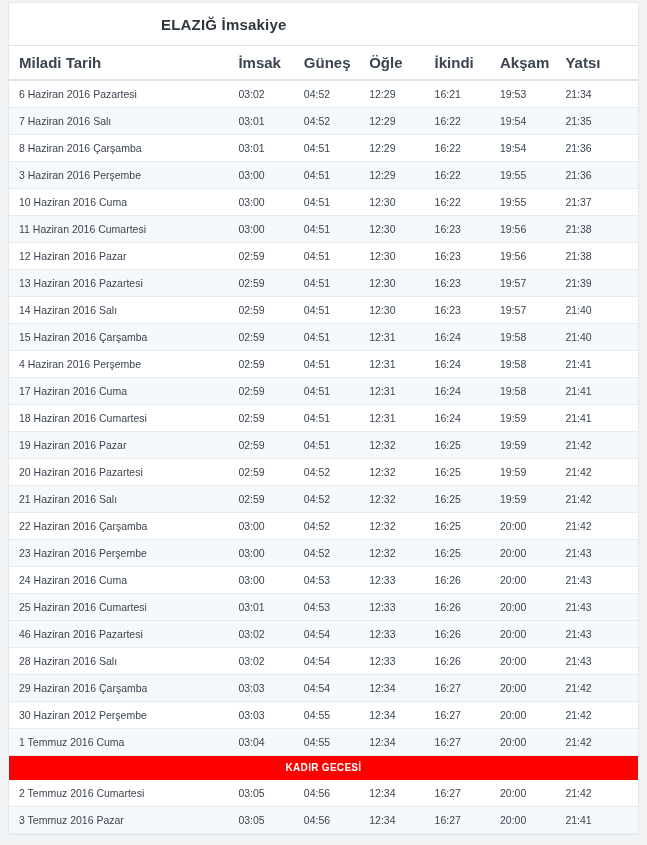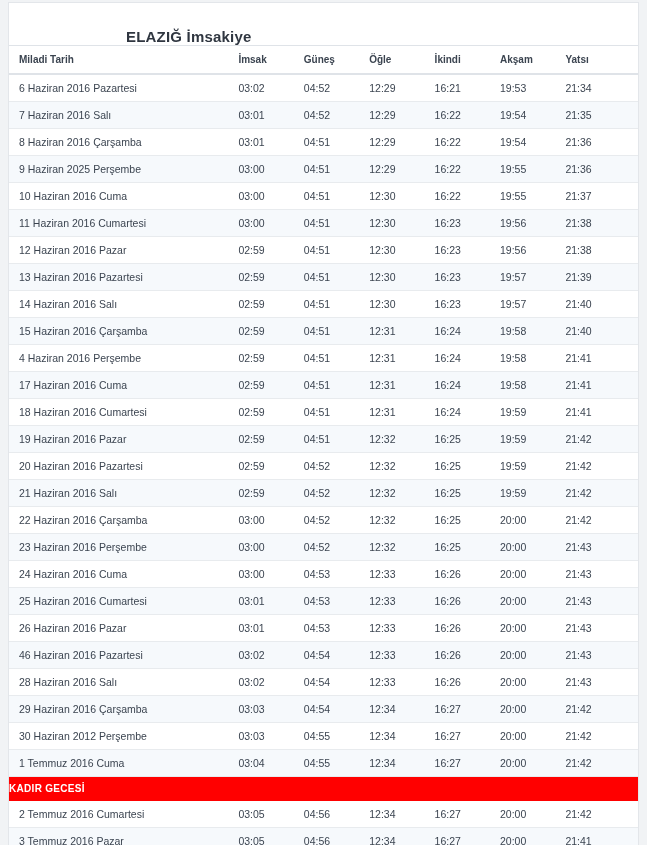--- a/index.html
+++ b/index.html
@@ -21,38 +21,39 @@
     left: 8px;
     top: 2px;
     width: 631px;
     background: #ffffff;
     border: 1px solid #e3e6ea;
     box-sizing: border-box;
   }
   .card-header {
     height: 42px;
     display: flex;
-    align-items: flex-end;
+    align-items: center;
     padding-left: 117px;
     box-sizing: border-box;
+    margin-left: 35px;
   }
   .card-title {
     font-size: 15px;
     font-weight: bold;
     color: #2f3640;
     letter-spacing: 0.2px;
   }
   table {
     border-collapse: collapse;
     width: 100%;
     table-layout: fixed;
   }
   thead th {
     text-align: left;
-    font-size: 10px;
+    font-size: 15px;
     font-weight: bold;
     color: #3b4450;
     padding: 8px 0 8px 10px;
     border-top: 1px solid #dfe3e8;
     border-bottom: 2px solid #dfe3e8;
     background: #ffffff;
     box-sizing: border-box;
     margin-left: 40px;
   }
   tbody td {
@@ -64,21 +65,21 @@
     white-space: nowrap;
     overflow: hidden;
   }
   tbody tr.odd td { background: #ffffff; }
   tbody tr.even td { background: #f6f9fc; }
   tr.special td {
     background: #ff0000 !important;
     color: #ffffff;
     font-weight: bold;
     font-size: 10px;
-    text-align: left;
+    text-align: center;
     padding: 6px 0;
     letter-spacing: 0.3px;
     border-bottom: 1px solid #ff0000;
   }
   col.c-date { width: 218px; }
   col.c-t { width: 65px; }
   col.c-last { width: 82px; }
 </style>
 </head>
 <body>
@@ -133,21 +134,21 @@
           <tr class="odd">
             <td>8 Haziran 2016 Çarşamba</td>
             <td>03:01</td>
             <td>04:51</td>
             <td>12:29</td>
             <td>16:22</td>
             <td>19:54</td>
             <td>21:36</td>
           </tr>
           <tr class="even">
-            <td>9 Haziran 2025 Perşembe</td>
+            <td>3 Haziran 2016 Perşembe</td>
             <td>03:00</td>
             <td>04:51</td>
             <td>12:29</td>
             <td>16:22</td>
             <td>19:55</td>
             <td>21:36</td>
           </tr>
           <tr class="odd">
             <td>10 Haziran 2016 Cuma</td>
             <td>03:00</td>
@@ -285,29 +286,20 @@
           </tr>
           <tr class="even">
             <td>25 Haziran 2016 Cumartesi</td>
             <td>03:01</td>
             <td>04:53</td>
             <td>12:33</td>
             <td>16:26</td>
             <td>20:00</td>
             <td>21:43</td>
           </tr>
-          <tr class="odd">
-            <td>26 Haziran 2016 Pazar</td>
-            <td>03:01</td>
-            <td>04:53</td>
-            <td>12:33</td>
-            <td>16:26</td>
-            <td>20:00</td>
-            <td>21:43</td>
-          </tr>
           <tr class="even">
             <td>46 Haziran 2016 Pazartesi</td>
             <td>03:02</td>
             <td>04:54</td>
             <td>12:33</td>
             <td>16:26</td>
             <td>20:00</td>
             <td>21:43</td>
           </tr>
           <tr class="odd">

